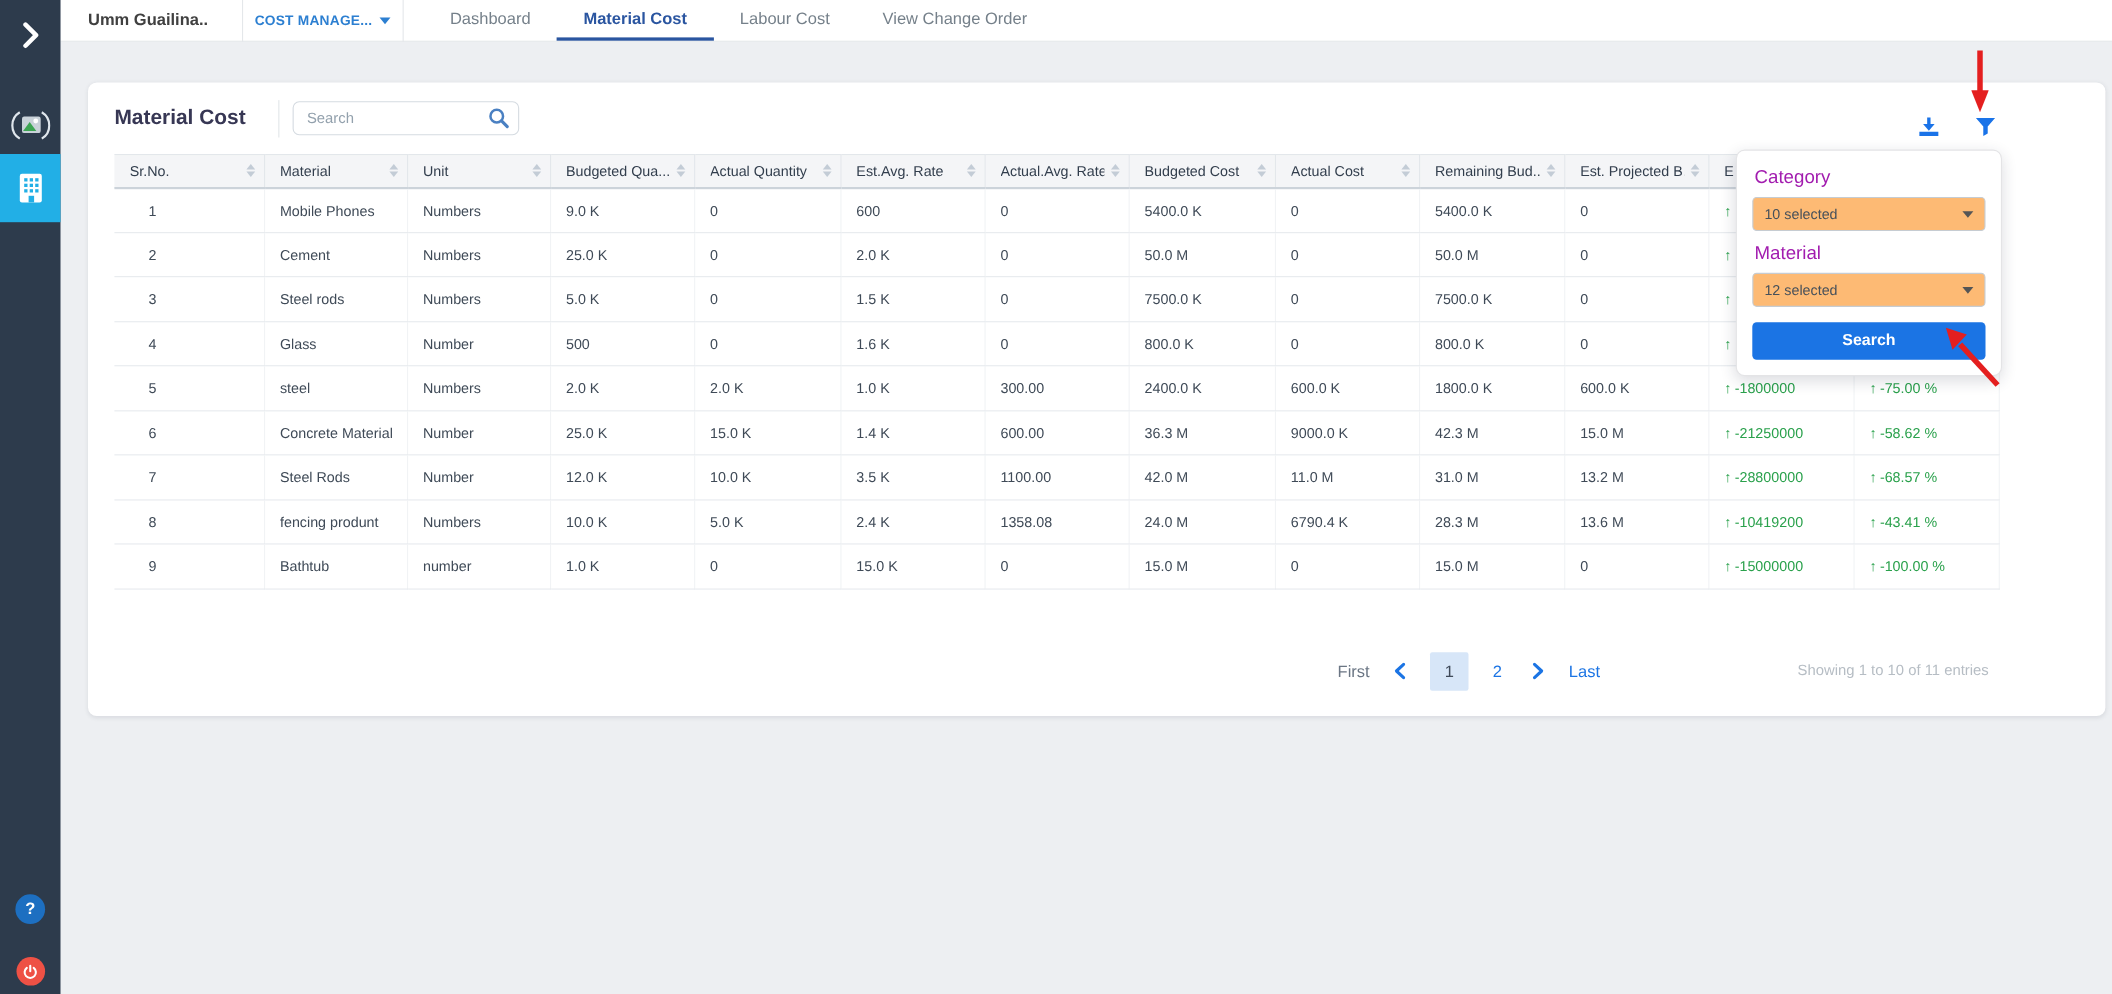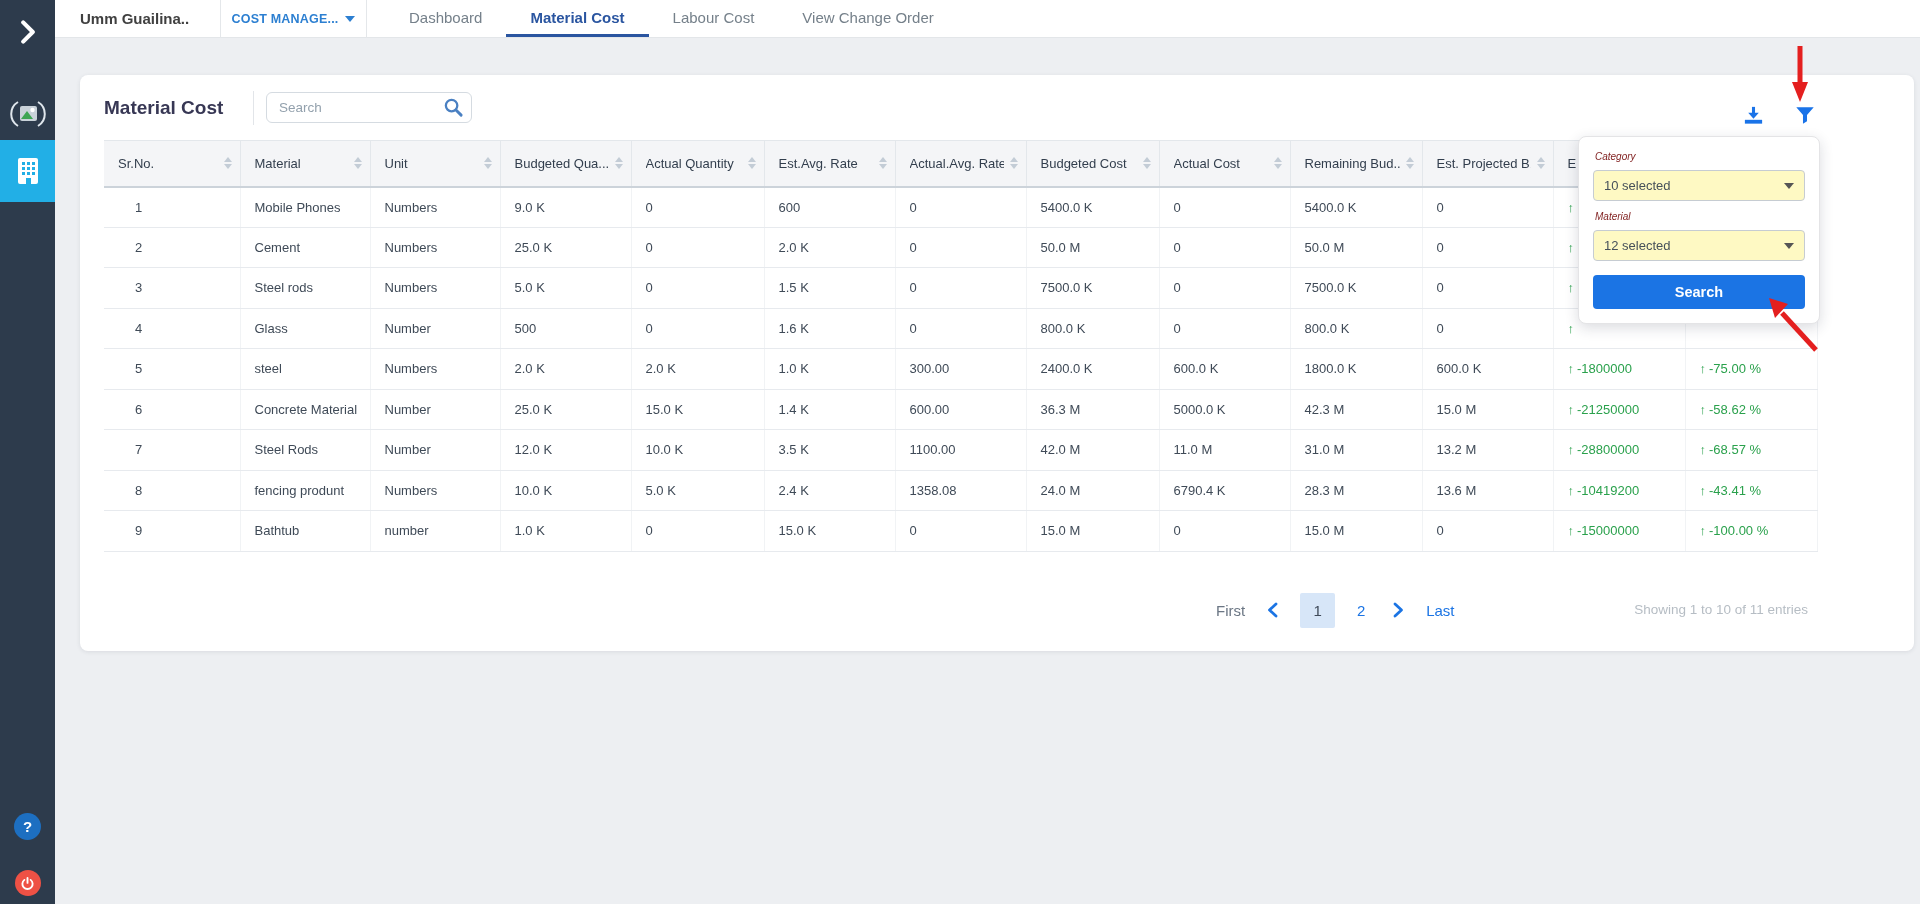--- a/index.html
+++ b/index.html
@@ -42,21 +42,21 @@
   .search-wrap input { width:100%; height:100%; border:1px solid #d5dbe1; border-radius:6px;
     padding:0 34px 0 12px; font-size:13.5px; color:#3f4a57; outline:none; font-family:inherit; }
   .search-wrap input::placeholder { color:#93a1ad; }
   .search-ico { position:absolute; right:8px; top:5px; cursor:pointer; }
   .icon-btn { position:absolute; top:27px; width:26px; height:26px; cursor:pointer; display:flex; align-items:center; justify-content:center; }
   .dl-btn { left:1660px; }
   .flt-btn { left:1712px; }
   
   .table-wrap { position:absolute; left:24px; top:65px; width:1713px; }
   table { border-collapse:collapse; table-layout:fixed; width:1713px; font-size:13px; }
-  th { height:46px; background:#f4f5f7; text-align:left; font-weight:normal; color:#323e4d;
+  th { height:30px; background:#f4f5f7; text-align:left; font-weight:normal; color:#323e4d;
     border-right:1px solid #e3e7eb; border-bottom:2px solid #ccd3da; border-top:1px solid #e3e7eb;
     padding:0; cursor:pointer; }
   th .th-inner { display:flex; align-items:center; padding-left:14px; padding-right:8px; }
   .th-label { white-space:nowrap; overflow:hidden; }
   .sort { display:inline-flex; flex-direction:column; gap:2px; margin-left:auto; padding-left:6px; }
   .sort b { width:0; height:0; border-left:4px solid transparent; border-right:4px solid transparent; }
   .sort .u { border-bottom:5px solid #c3ccd6; }
   .sort .d { border-top:5px solid #c3ccd6; }
   td { height:40.5px; border-bottom:1px solid #e7eaee; border-right:1px solid #f1f3f5;
     padding:0 4px 0 14px; color:#3f4a57; white-space:nowrap; overflow:hidden; }
@@ -70,24 +70,24 @@
   .chev { cursor:pointer; display:flex; align-items:center; }
   .pages { display:flex; align-items:center; gap:16px; }
   .page { font-size:15px; color:#1b74e4; cursor:pointer; min-width:20px; text-align:center; }
   .page.active { width:35px; height:35px; background:#d7e6f8; color:#3f4a59; display:flex;
     align-items:center; justify-content:center; border-radius:2px; }
   .entries-summary { position:absolute; top:527px; right:106px; font-size:13.5px; color:#b6bdc4; }
   
   .filter-pop { position:absolute; left:1578px; top:136px; width:242px; background:#fff;
     border:1px solid #e4e4e6; border-radius:8px; box-shadow:0 4px 14px rgba(30,40,60,.16);
     padding:12px 14px 14px 14px; z-index:5; }
-  .fp-label { font-size:10px; color:#7f1d1d; margin:2px 0 8px 2px;font-style:italic; }
+  .fp-label { font-size:17px; color:#a21caf; margin:2px 0 8px 2px; }
   .fp-select { height:31px; border:1px solid #c6ccd2; border-radius:4px; display:flex;
     align-items:center; justify-content:space-between; padding:0 10px; font-size:13px;
-    color:#46505a; cursor:pointer; margin-bottom:10px; background:#fef9c3; }
+    color:#46505a; cursor:pointer; margin-bottom:10px; background:#fdba74; }
   .fp-caret { width:0; height:0; border-left:5px solid transparent; border-right:5px solid transparent; border-top:6px solid #555; }
   .fp-search { width:100%; height:34px; margin-top:4px; background:#1b74e4; border:none;
     border-radius:4px; color:#fff; font-size:14.5px; font-weight:bold; cursor:pointer; font-family:inherit; }
   
   .annot { position:absolute; z-index:10; pointer-events:none; }
   .arrow-filter { left:1792px; top:44px; }
   .arrow-search { left:1756px; top:288px; }
 </style>
 </head>
 <body>
@@ -394,21 +394,21 @@
           </tr>
           <tr>
             <td class="col-srno">6</td>
             <td>Concrete Material</td>
             <td>Number</td>
             <td>25.0 K</td>
             <td>15.0 K</td>
             <td>1.4 K</td>
             <td>600.00</td>
             <td>36.3 M</td>
-            <td>5000.0 K</td>
+            <td>9000.0 K</td>
             <td>42.3 M</td>
             <td>15.0 M</td>
             <td class="trend"><span class="up-arrow">↑</span>-21250000</td>
             <td class="trend"><span class="up-arrow">↑</span>-58.62 %</td>
           </tr>
           <tr>
             <td class="col-srno">7</td>
             <td>Steel Rods</td>
             <td>Number</td>
             <td>12.0 K</td>

